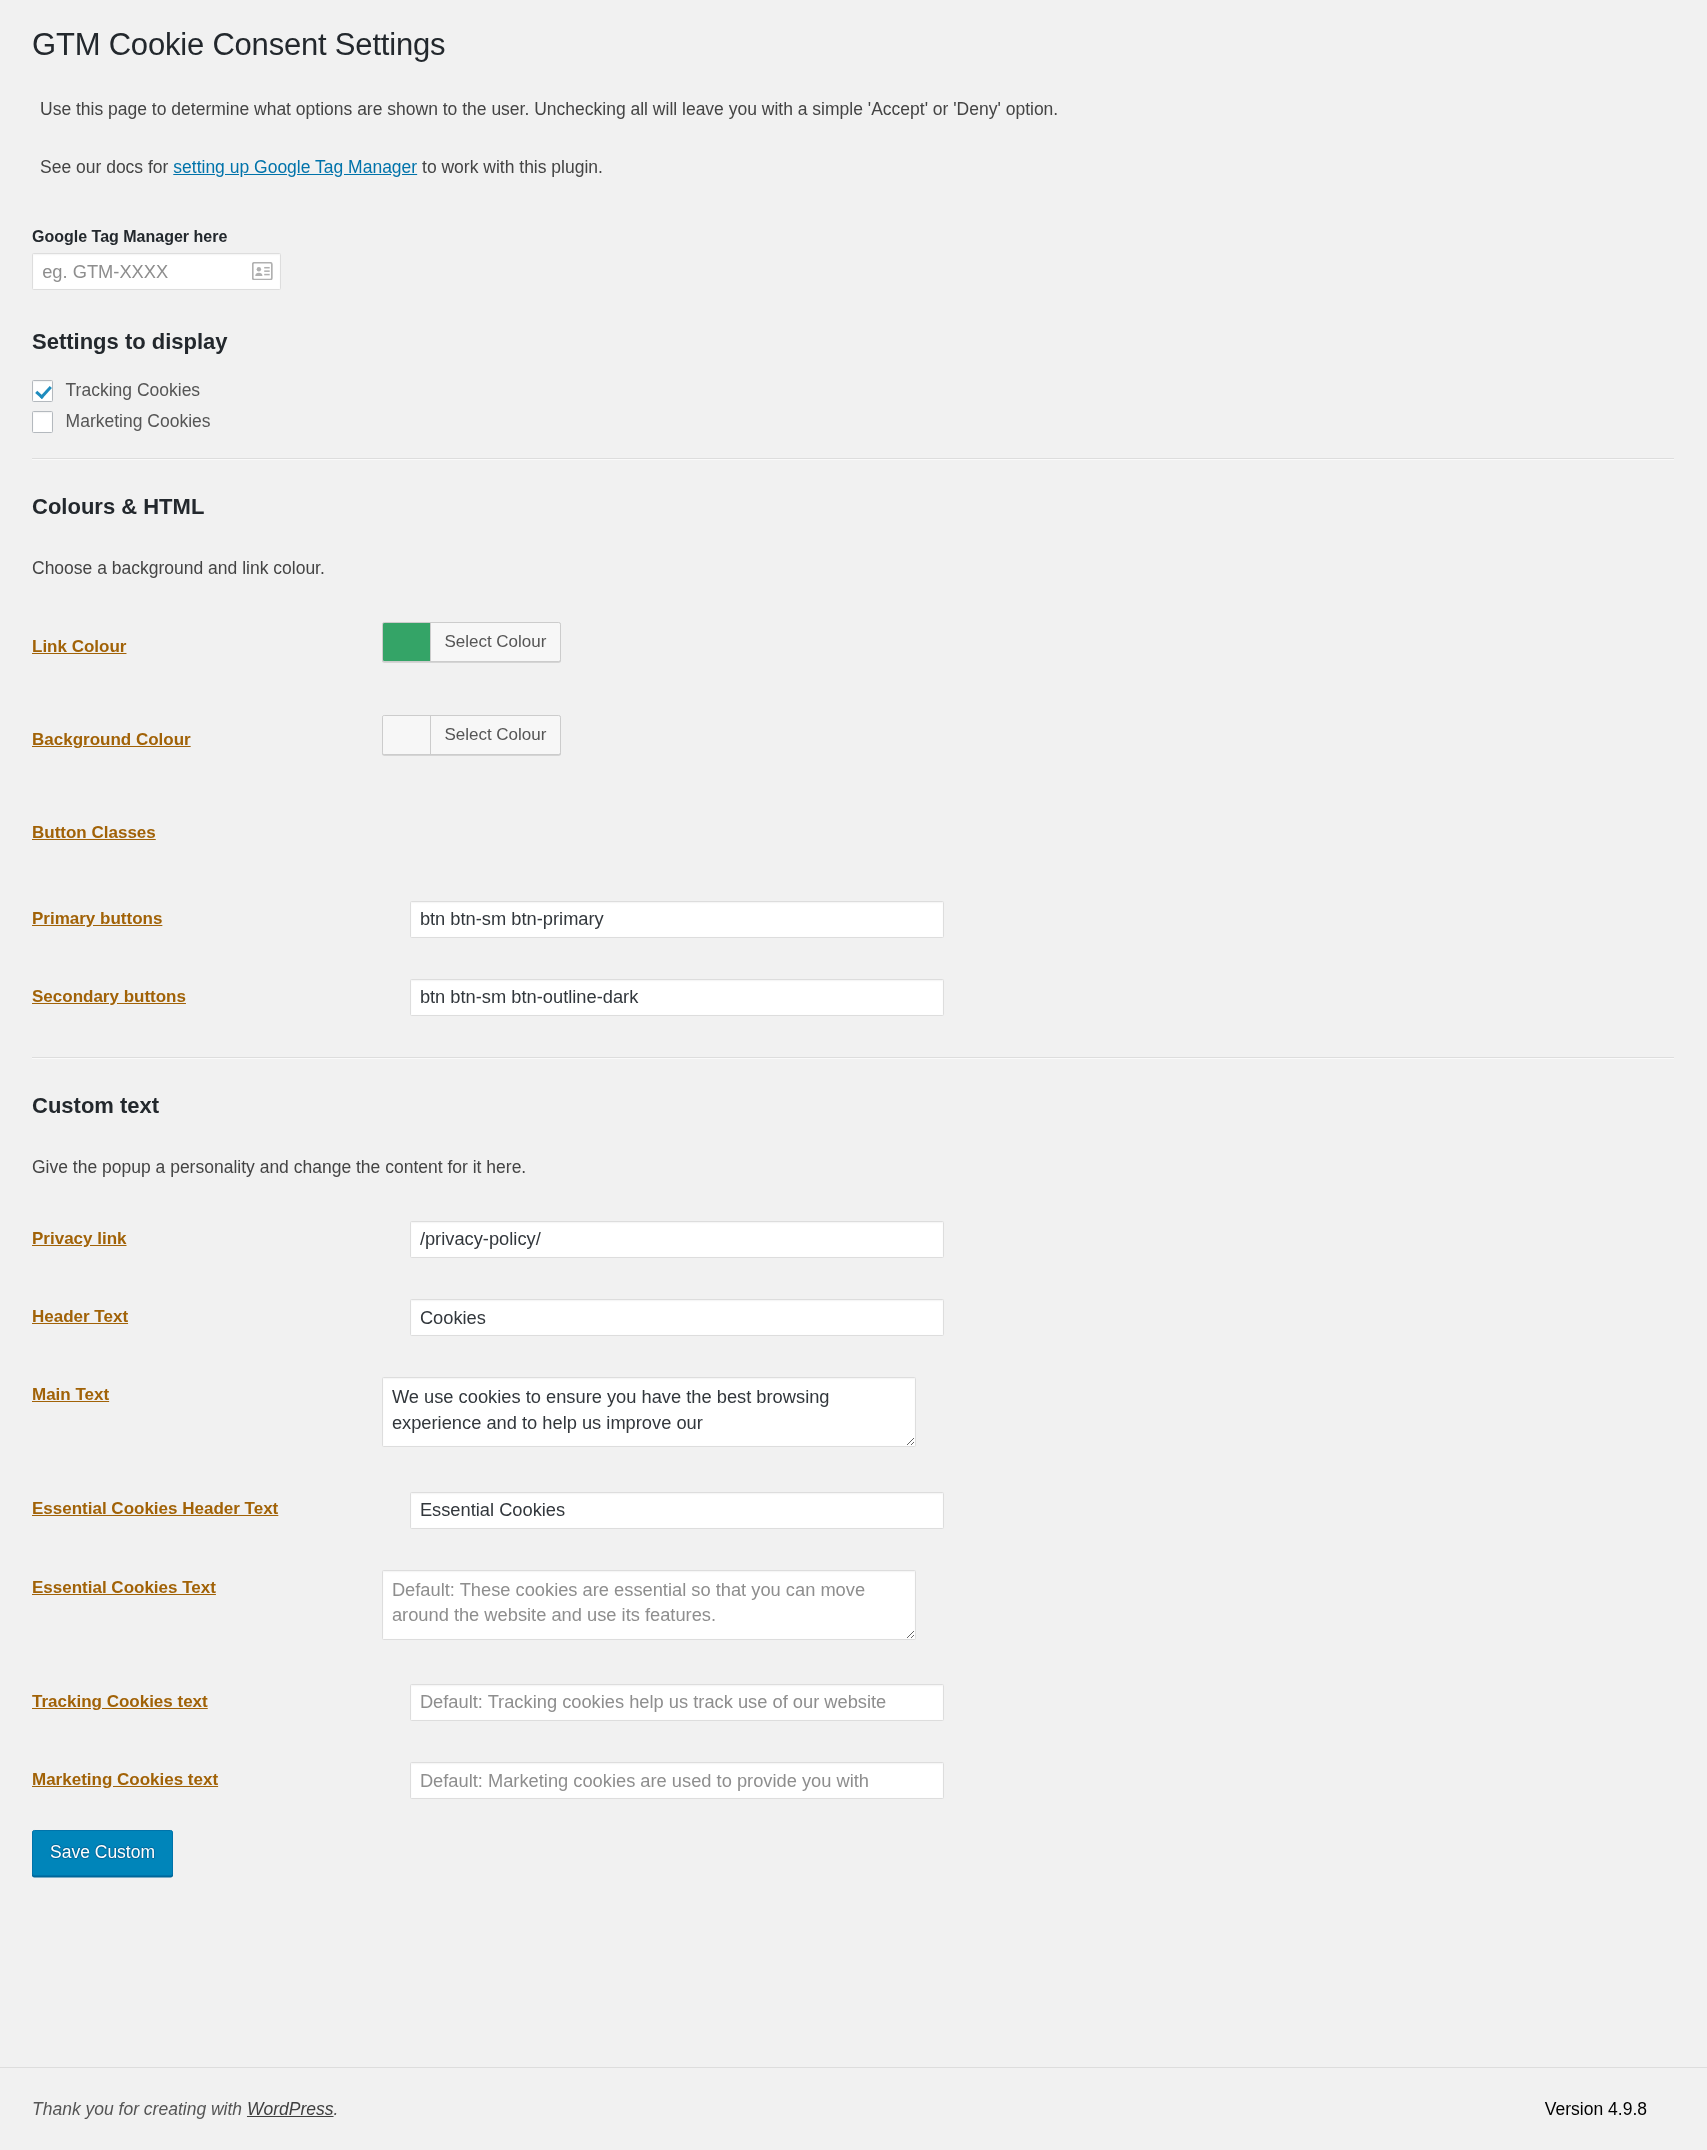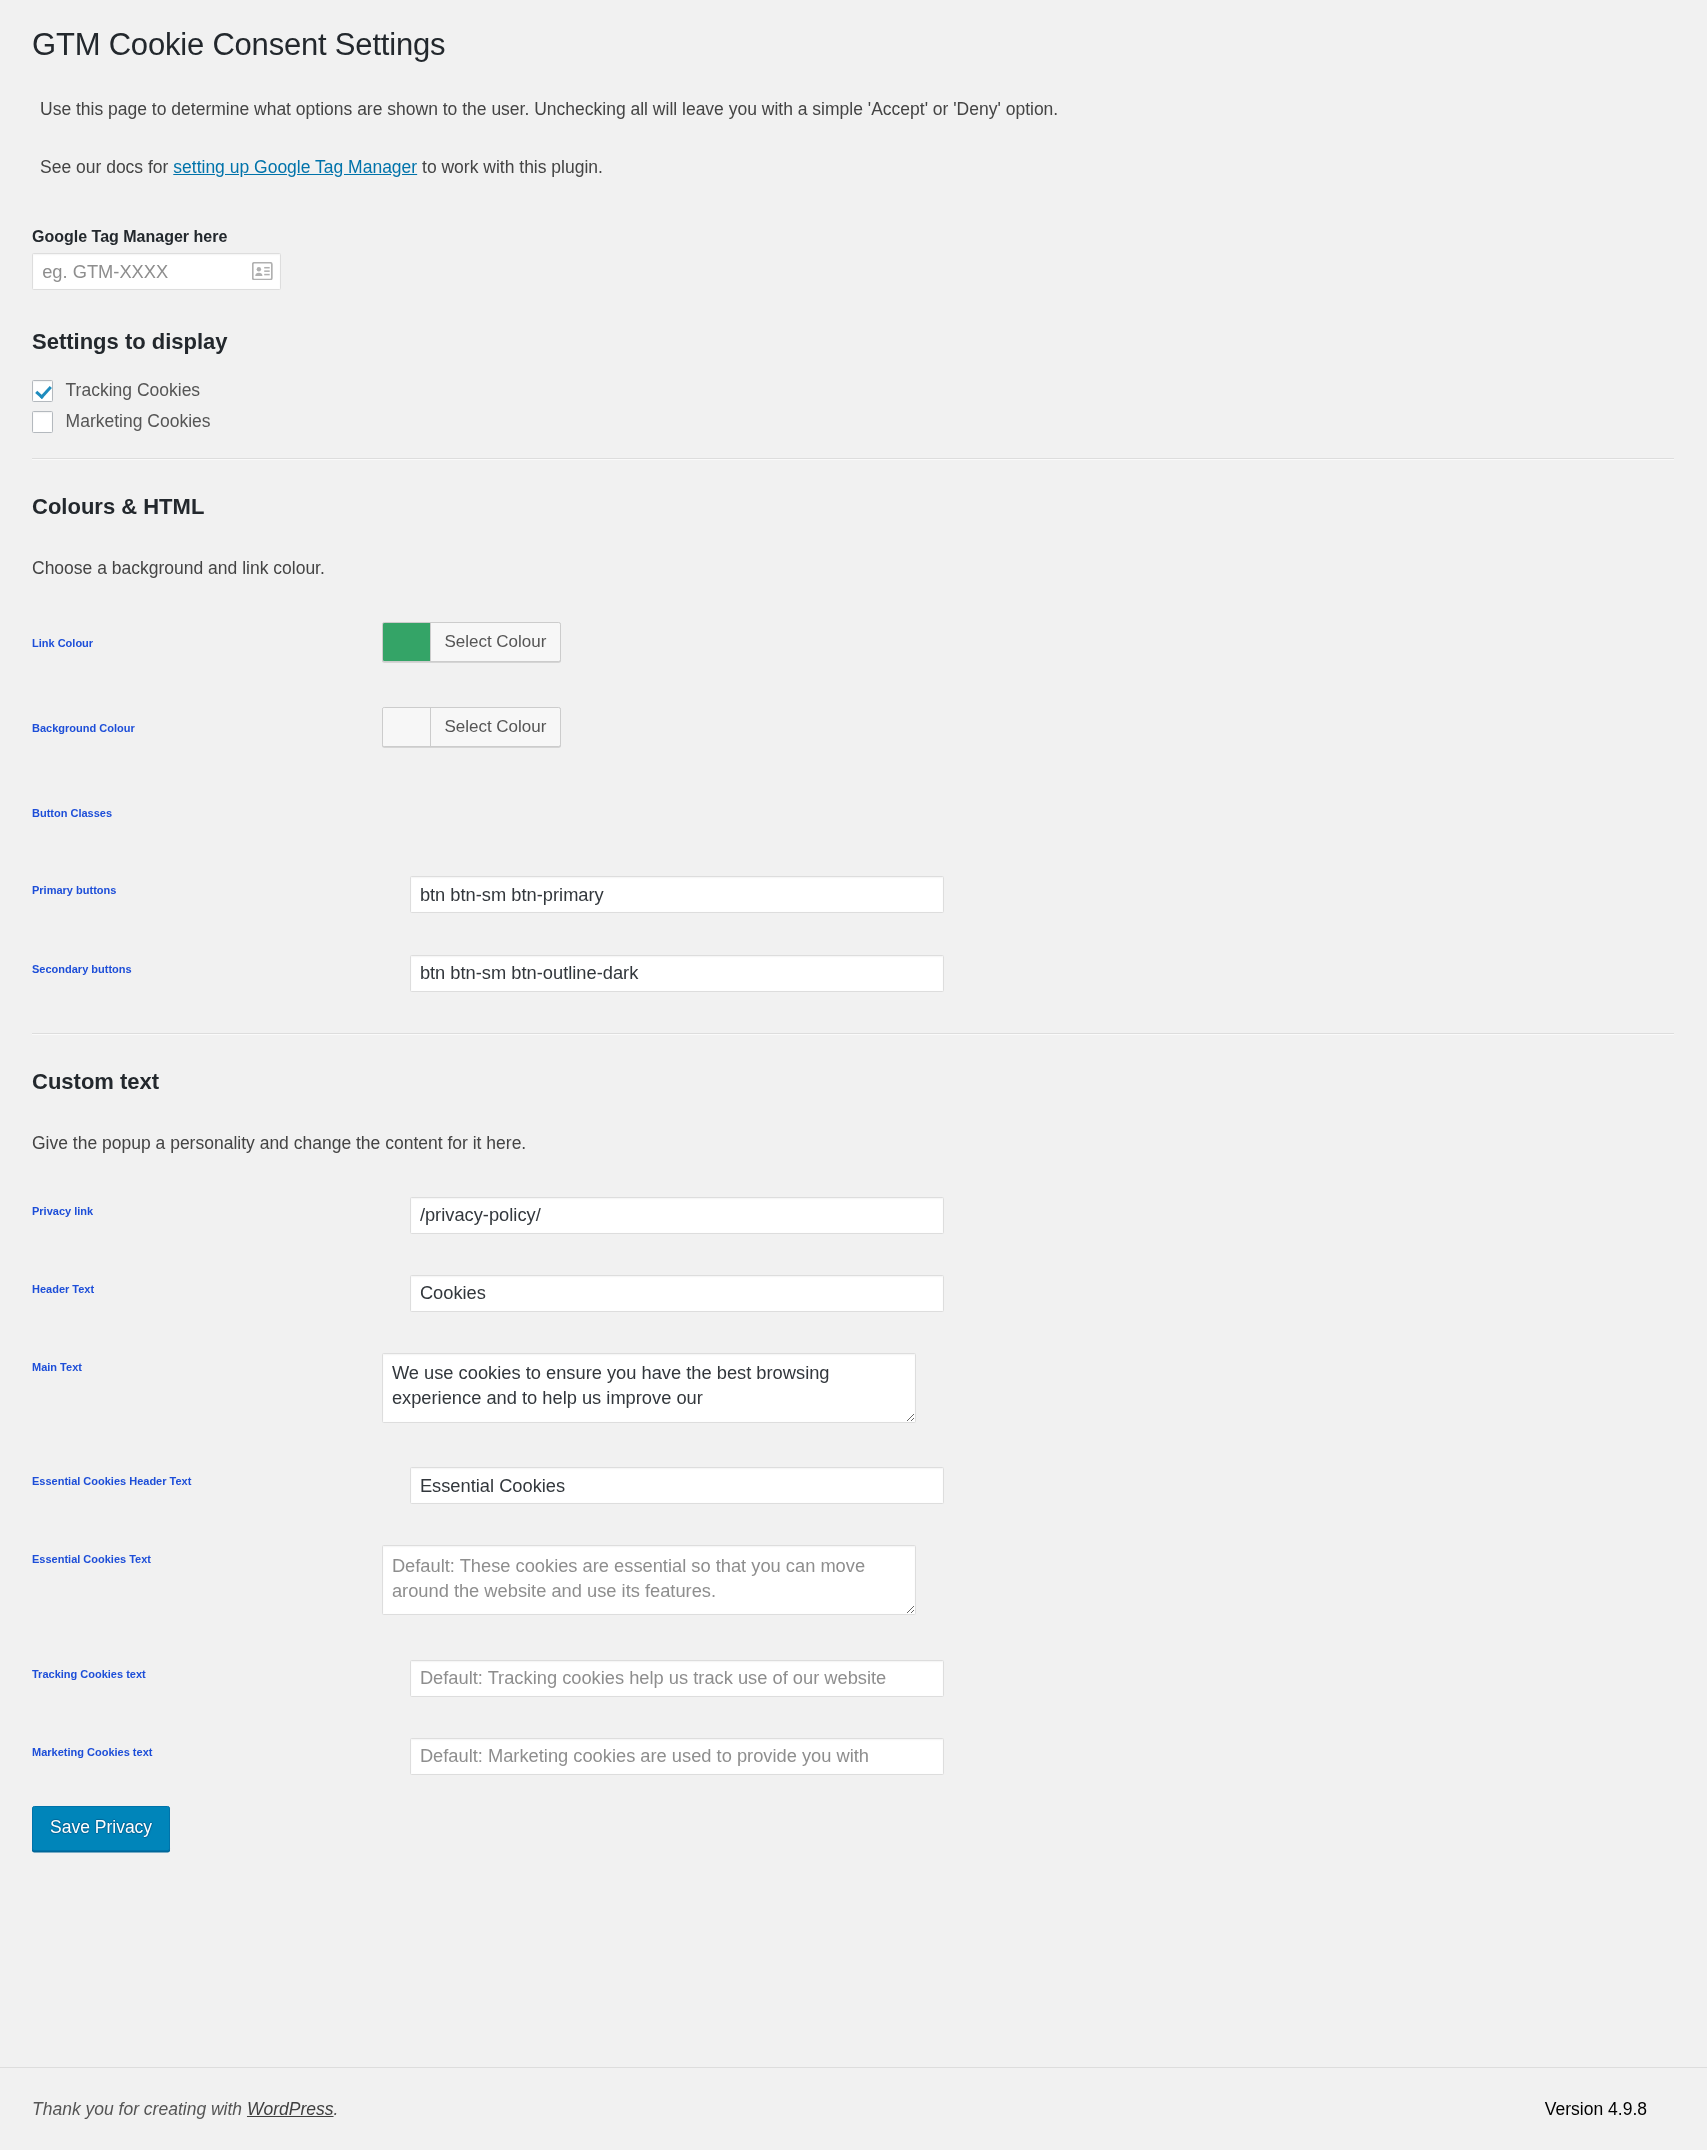--- a/index.html
+++ b/index.html
@@ -150,26 +150,27 @@
   
   table.form-table {
     border-collapse: collapse;
     border-spacing: 0;
     width: 1617px;
     margin-top: 20px;
   }
   table.form-table th {
     text-align: left;
     vertical-align: top;
-    font-size: 11px;
+    font-size: 17px;
     font-weight: bold;
-    color: #1d4ed8;
+    color: #a16207;
     width: 336px;
     padding: 27.5px 13.7px 27.5px 0;
     line-height: 1.35;
+    text-decoration: underline;
   }
   table.form-table td {
     vertical-align: top;
     padding: 20.6px 13.7px 20.6px 0;
   }
   table.form-table tr.tall th { padding-top: 35px; padding-bottom: 35px; }
 
   
   .colour-ctl {
     display: inline-flex;
@@ -406,21 +407,21 @@
       <tr>
         <th>Marketing Cookies text</th>
         <td>
           <input class="txt" type="text" placeholder="Default: Marketing cookies are used to provide you with" style="">
         </td>
       </tr>
     </tbody>
   </table>
 
   <div class="submit-wrap">
-    <button class="btn-primary" type="button">Save Privacy</button>
+    <button class="btn-primary" type="button">Save Custom</button>
   </div>
 
 </div>
 
 <div class="footer">
   <div class="footer-left"><span>Thank you for creating with </span><a href="#">WordPress</a><span>.</span></div>
   <div class="footer-right">Version 4.9.8</div>
 </div>
 
 

